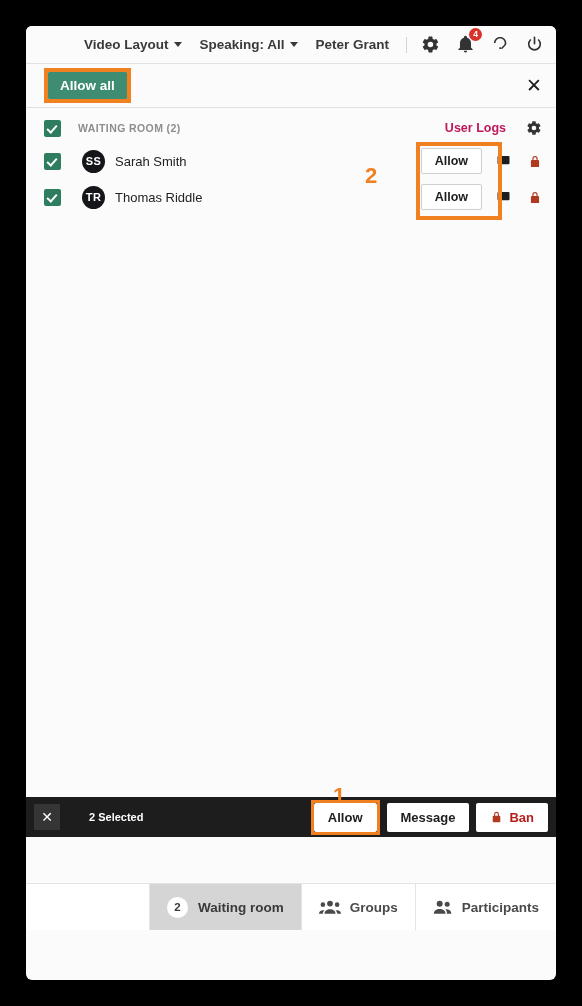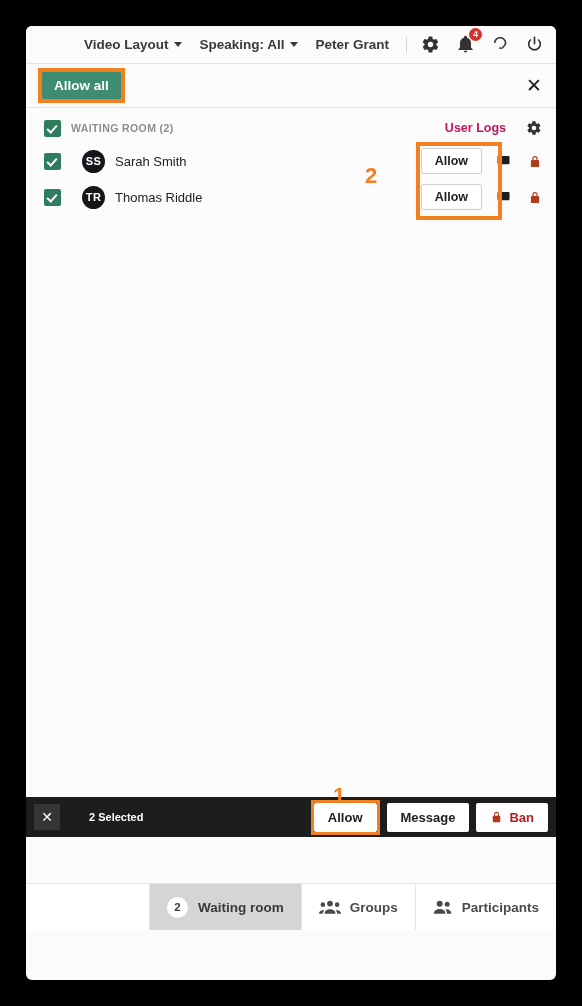--- a/index.html
+++ b/index.html
@@ -88,21 +88,21 @@
   }
 
   
   .allowall-row {
     height: 44px;
     background: #fbfbfb;
     border-bottom: 1px solid #e2e2e2;
     display: flex;
     align-items: center;
     justify-content: space-between;
-    padding: 0 14px 0 12px;
+    padding: 0 14px 0 18px;
     box-sizing: border-box;
     position: relative;
   }
   .allow-all-btn {
     background: #3e8c72;
     color: #ffffff;
     font-size: 13.5px;
     font-weight: bold;
     padding: 6px 12px;
     border: none;
@@ -151,21 +151,21 @@
     height: 8px;
     border: solid #ffffff;
     border-width: 0 2px 2px 0;
     transform: rotate(42deg);
   }
   .lh-label {
     font-size: 10.5px;
     font-weight: bold;
     letter-spacing: 0.4px;
     color: #8d8d8d;
-    margin-left: 10px;
+    margin-left: 17px;
     white-space: nowrap;
   }
   .lh-spacer { flex: 1 1 auto; }
   .userlogs {
     font-size: 12.5px;
     font-weight: bold;
     color: #be185d;
     margin-right: 20px;
     cursor: pointer;
   }

